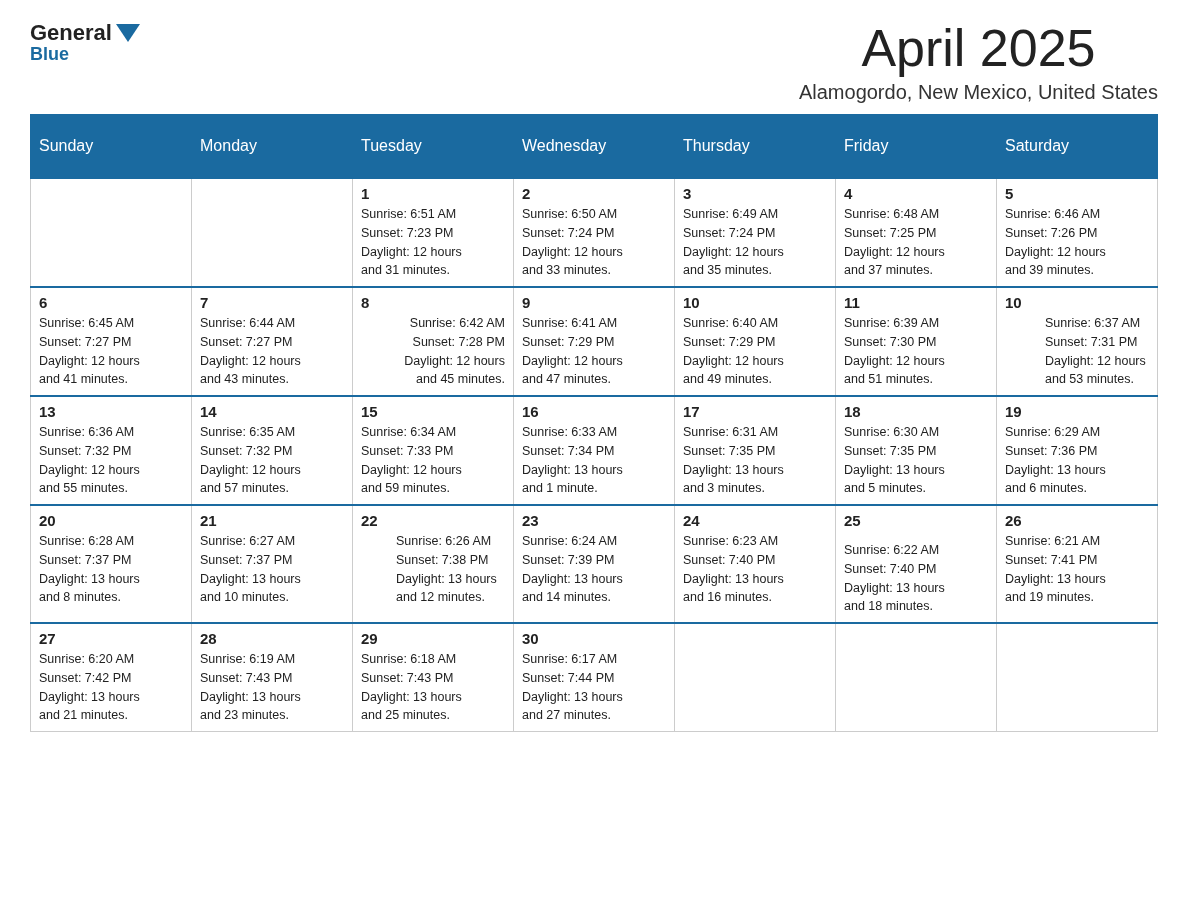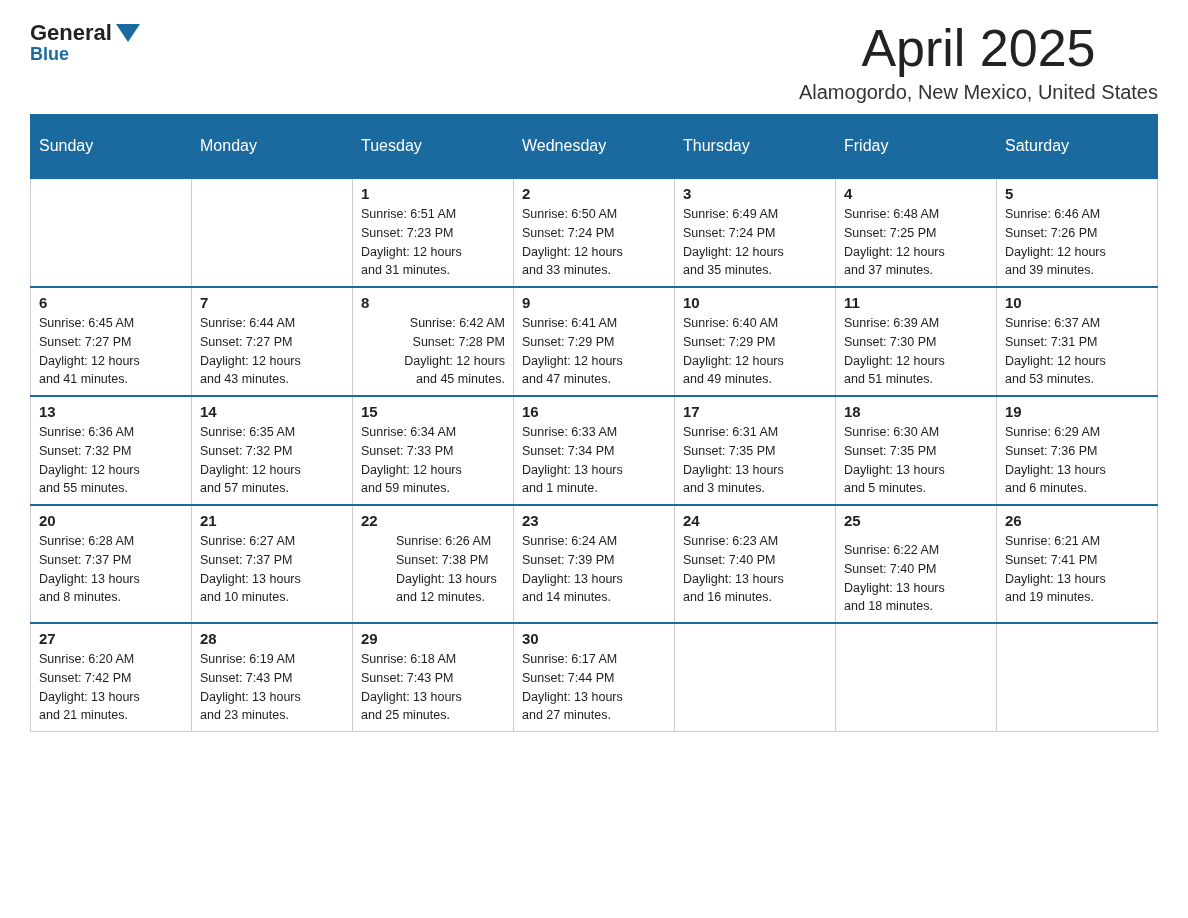--- a/index.html
+++ b/index.html
@@ -211,21 +211,21 @@
         </td>
         <td>
           <span class="day-num">11</span>
           <div class="day-info" style="white-space: pre-line;">Sunrise: 6:39 AM
 Sunset: 7:30 PM
 Daylight: 12 hours
 and 51 minutes.</div>
         </td>
         <td>
           <span class="day-num">10</span>
-          <div class="day-info" style="white-space: pre-line;">Sunrise: 6:37 AM
+          <div class="day-info" style="white-space: pre-line; margin-left: 40px;">Sunrise: 6:37 AM
 Sunset: 7:31 PM
 Daylight: 12 hours
 and 53 minutes.</div>
         </td>
       </tr>
       <tr>
         <td>
           <span class="day-num">13</span>
           <div class="day-info" style="white-space: pre-line;">Sunrise: 6:36 AM
 Sunset: 7:32 PM

